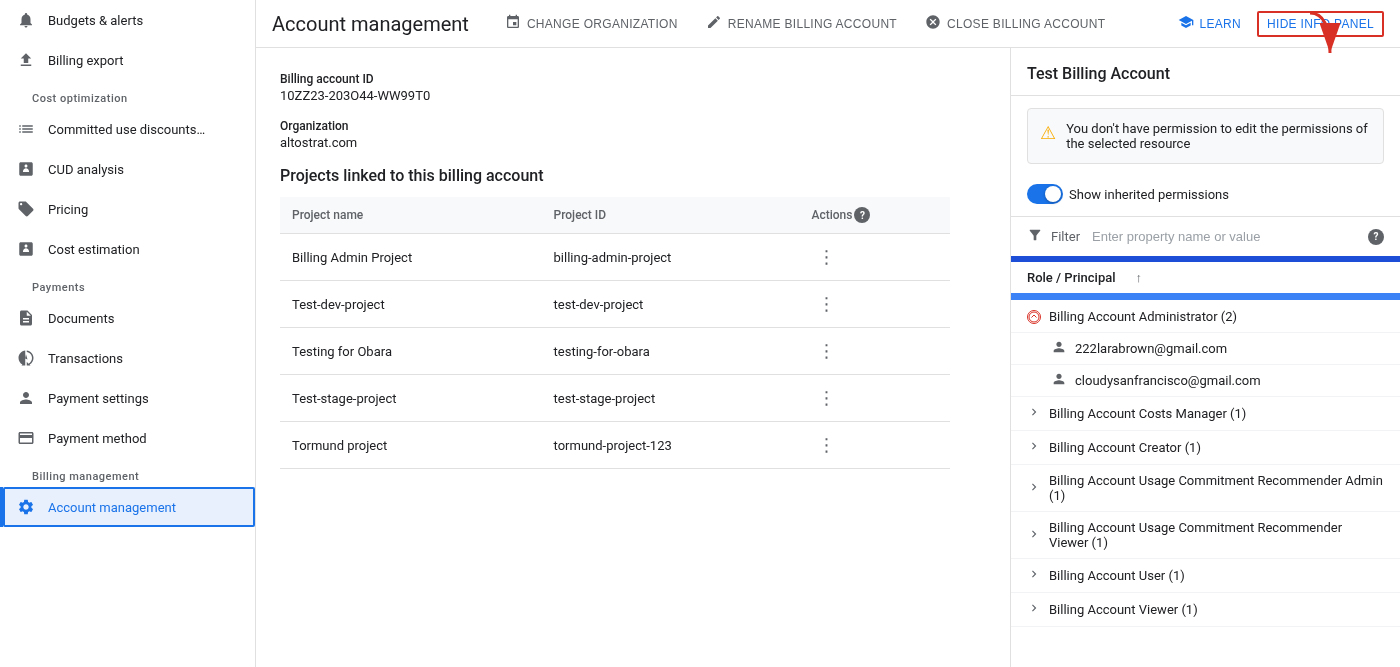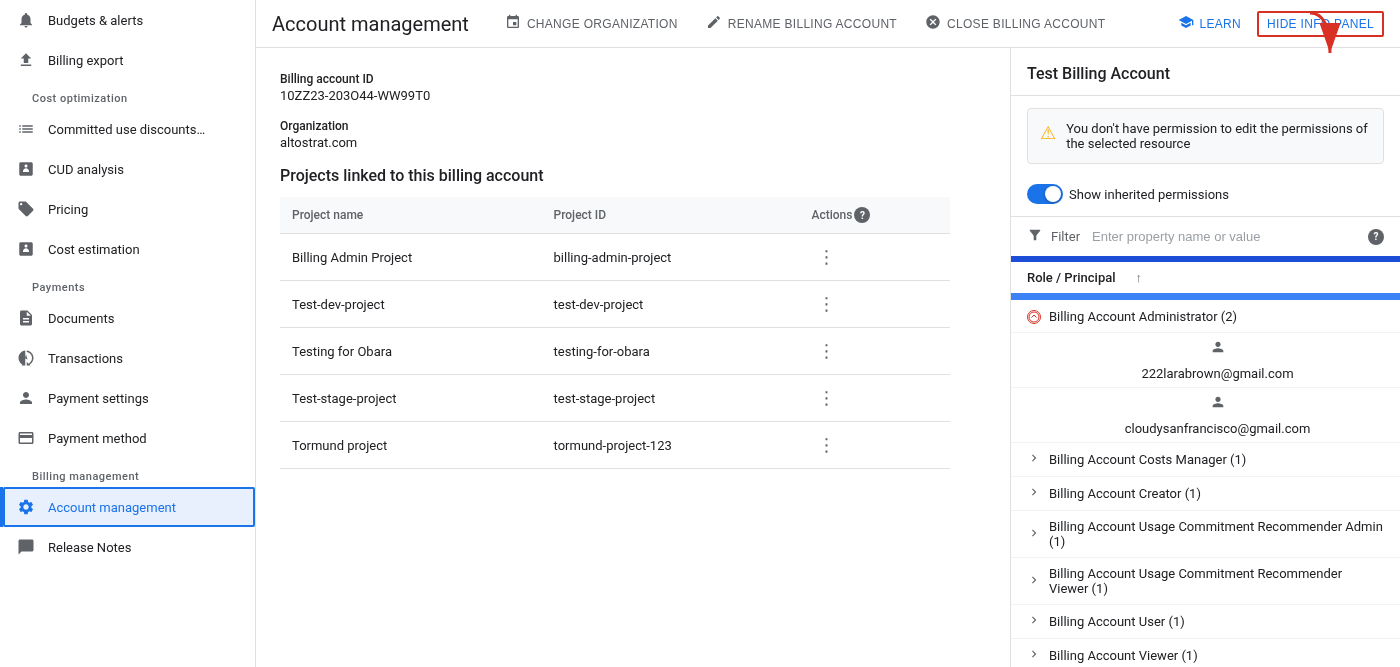--- a/index.html
+++ b/index.html
@@ -317,21 +317,20 @@
     }
     .role-expand-icon.expanded { color: #d93025; }
     .sub-member {
       display: flex;
       align-items: center;
       padding: 6px 16px 6px 40px;
       font-size: 13px;
       color: #202124;
       gap: 8px;
       border-bottom: 1px solid #f1f3f4;
-      flex-direction: column;
     }
     .member-icon { color: #5f6368; font-size: 14px; }
 
     
     .red-arrow {
       position: absolute;
       top: 8px;
       right: 60px;
       z-index: 100;
     }
@@ -441,28 +440,20 @@
   <div class="sidebar-item active" style="padding-left: 13px;">
     <div class="sidebar-item-active-box"></div>
     <span class="sidebar-item-icon" style="color:#1a73e8;">
       <svg width="18" height="18" viewBox="0 0 24 24" fill="#1a73e8">
           <path d="M19.14,12.94c0.04-0.3,0.06-0.61,0.06-0.94c0-0.32-0.02-0.64-0.07-0.94l2.03-1.58c0.18-0.14,0.23-0.41,0.12-0.61 l-1.92-3.32c-0.12-0.22-0.37-0.29-0.59-0.22l-2.39,0.96c-0.5-0.38-1.03-0.7-1.62-0.94L14.4,2.81c-0.04-0.24-0.24-0.41-0.48-0.41 h-3.84c-0.24,0-0.43,0.17-0.47,0.41L9.25,5.35C8.66,5.59,8.12,5.92,7.63,6.29L5.24,5.33c-0.22-0.08-0.47,0-0.59,0.22L2.74,8.87 C2.62,9.08,2.66,9.34,2.86,9.48l2.03,1.58C4.84,11.36,4.8,11.69,4.8,12s0.02,0.64,0.07,0.94l-2.03,1.58 c-0.18,0.14-0.23,0.41-0.12,0.61l1.92,3.32c0.12,0.22,0.37,0.29,0.59,0.22l2.39-0.96c0.5,0.38,1.03,0.7,1.62,0.94l0.36,2.54 c0.05,0.24,0.24,0.41,0.48,0.41h3.84c0.24,0,0.44-0.17,0.47-0.41l0.36-2.54c0.59-0.24,1.13-0.56,1.62-0.94l2.39,0.96 c0.22,0.08,0.47,0,0.59-0.22l1.92-3.32c0.12-0.22,0.07-0.47-0.12-0.61L19.14,12.94z M12,15.6c-1.98,0-3.6-1.62-3.6-3.6 s1.62-3.6,3.6-3.6s3.6,1.62,3.6,3.6S13.98,15.6,12,15.6z"></path>
         </svg>
     </span>
     <span>Account management</span>
   </div>
 
-  <div class="sidebar-item">
-    <span class="sidebar-item-icon">
-      <svg width="18" height="18" viewBox="0 0 24 24" fill="#5f6368">
-          <path d="M20 2H4c-1.1 0-2 .9-2 2v18l4-4h14c1.1 0 2-.9 2-2V4c0-1.1-.9-2-2-2z"></path>
-        </svg>
-    </span>
-    <span>Release Notes</span>
-  </div>
 </div>
 
 <div class="main-content">
 
   <div class="toolbar toolbar-container">
     <span class="toolbar-title">Account management</span>
     <div class="toolbar-actions">
       <button class="toolbar-btn">
         <span>
           <svg width="16" height="16" viewBox="0 0 24 24" fill="#5f6368">

